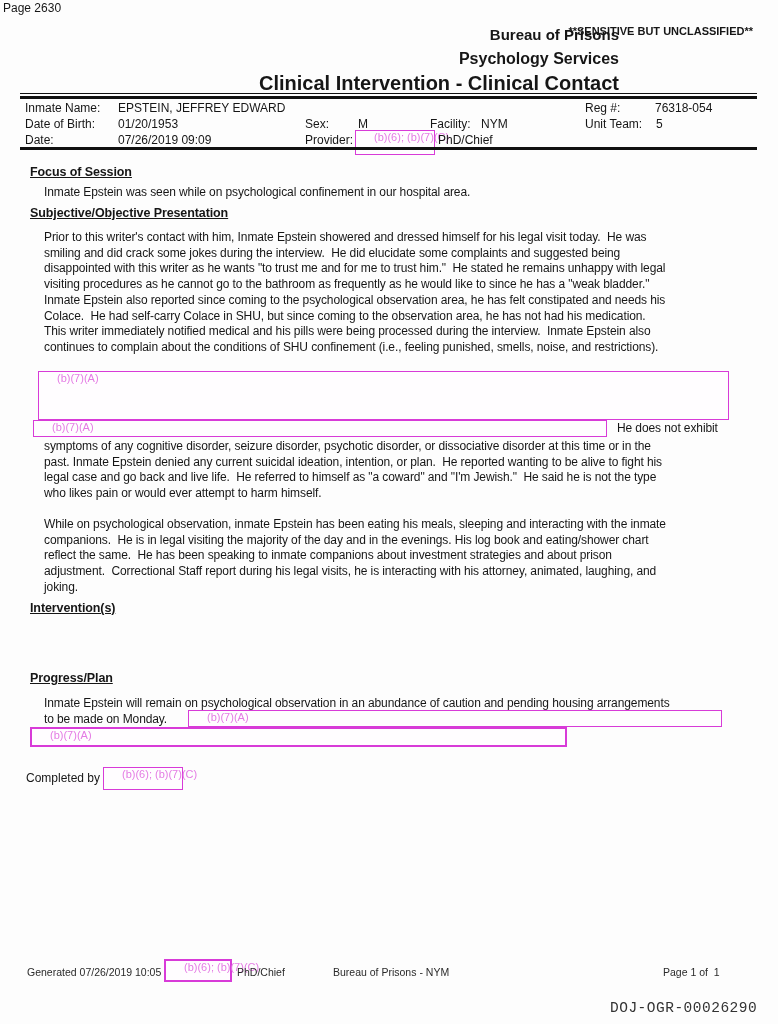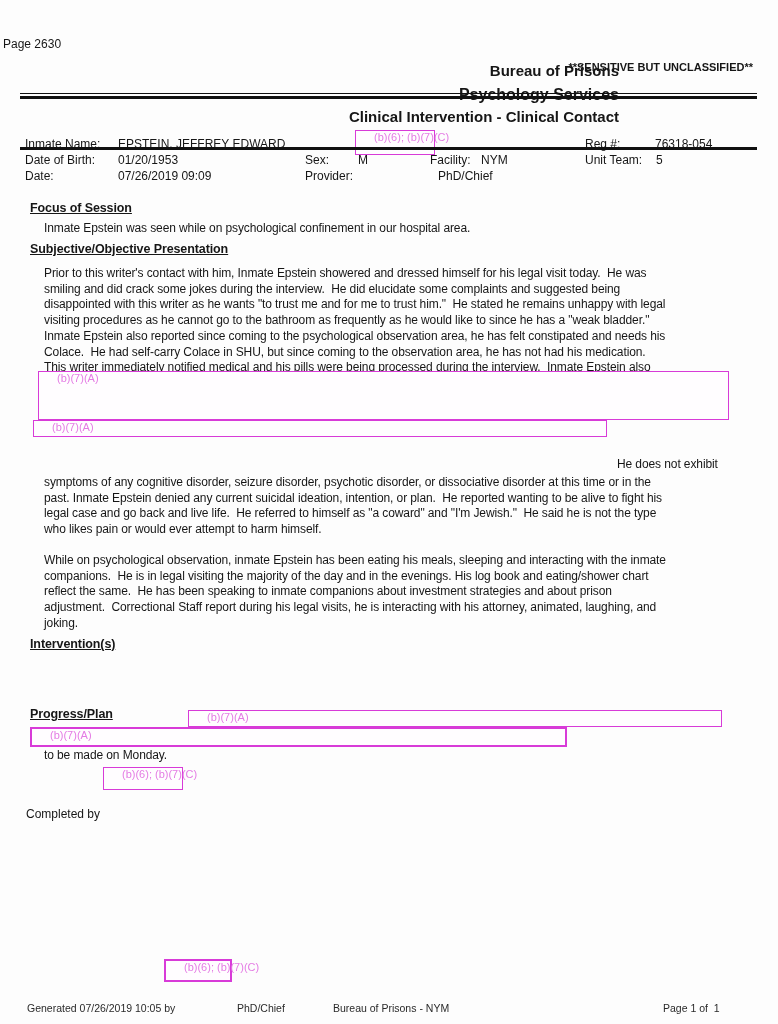--- a/index.html
+++ b/index.html
@@ -4,25 +4,25 @@
 <style>
   html,body{margin:0;padding:0;background:#e8e8e8;}
   .page{
     position:relative;
     width:778px;height:1024px;
     background:#fdfdfd;
     font-family:"Liberation Sans", sans-serif;
     color:#161616;
     overflow:hidden;
   }
-  .abs{position:absolute;white-space:pre;margin-top:36px;}
+  .abs{position:absolute;white-space:pre;}
   .center{left:0;width:619px;text-align:right;white-space:pre;}
   .h-org{font-size:15px;font-weight:bold;}
   .h-dept{font-size:16px;font-weight:bold;}
-  .h-title{font-size:15px;font-weight:bold;}
+  .h-title{font-size:20px;font-weight:bold;}
   .classification{font-size:11px;font-weight:bold;}
   .rule{position:absolute;background:#111;}
   .info-text{font-size:12px;}
   .body-text{
     font-size:12px;line-height:15.7px;letter-spacing:-0.1px;
     white-space:pre-wrap;width:714px;
   }
   .section-h{
     font-size:12.5px;font-weight:bold;text-decoration:underline;
     letter-spacing:-0.1px;white-space:pre;
@@ -111,20 +111,21 @@
 who likes pain or would ever attempt to harm himself.</div>
   <div class="abs body-text" style="left:44px;top:517px;">While on psychological observation, inmate Epstein has been eating his meals, sleeping and interacting with the inmate
 companions.  He is in legal visiting the majority of the day and in the evenings. His log book and eating/shower chart
 reflect the same.  He has been speaking to inmate companions about investment strategies and about prison
 adjustment.  Correctional Staff report during his legal visits, he is interacting with his attorney, animated, laughing, and
 joking.</div>
 
   <div class="abs section-h" style="left:30px;top:601px;">Intervention(s)</div>
 
   <div class="abs section-h" style="left:30px;top:671px;">Progress/Plan</div>
+  <div class="abs body-text" style="left:44px;top:696px;">Inmate Epstein will remain on psychological observation in an abundance of caution and pending housing arrangements</div>
   <div class="abs body-text" style="left:44px;top:712px;">to be made on Monday.</div>
   <div class="redaction" style="left:188px;top:710px;width:534px;height:17px;">
     <span class="rlabel">(b)(7)(A)</span>
   </div>
   <div class="redaction thickborder" style="left:30px;top:727px;width:537px;height:20px;">
     <span class="rlabel">(b)(7)(A)</span>
   </div>
 
   <div class="abs info-text" style="left:26px;top:771px;">Completed by</div>
   <div class="redaction" style="left:103px;top:767px;width:80px;height:23px;">

